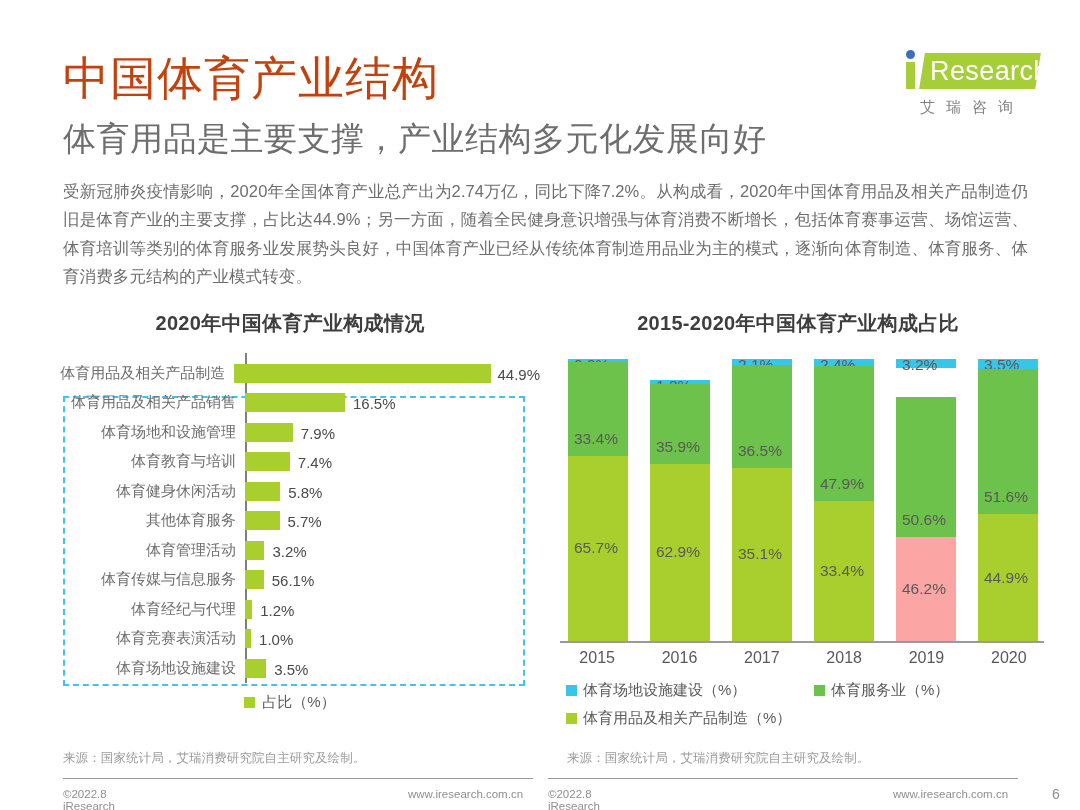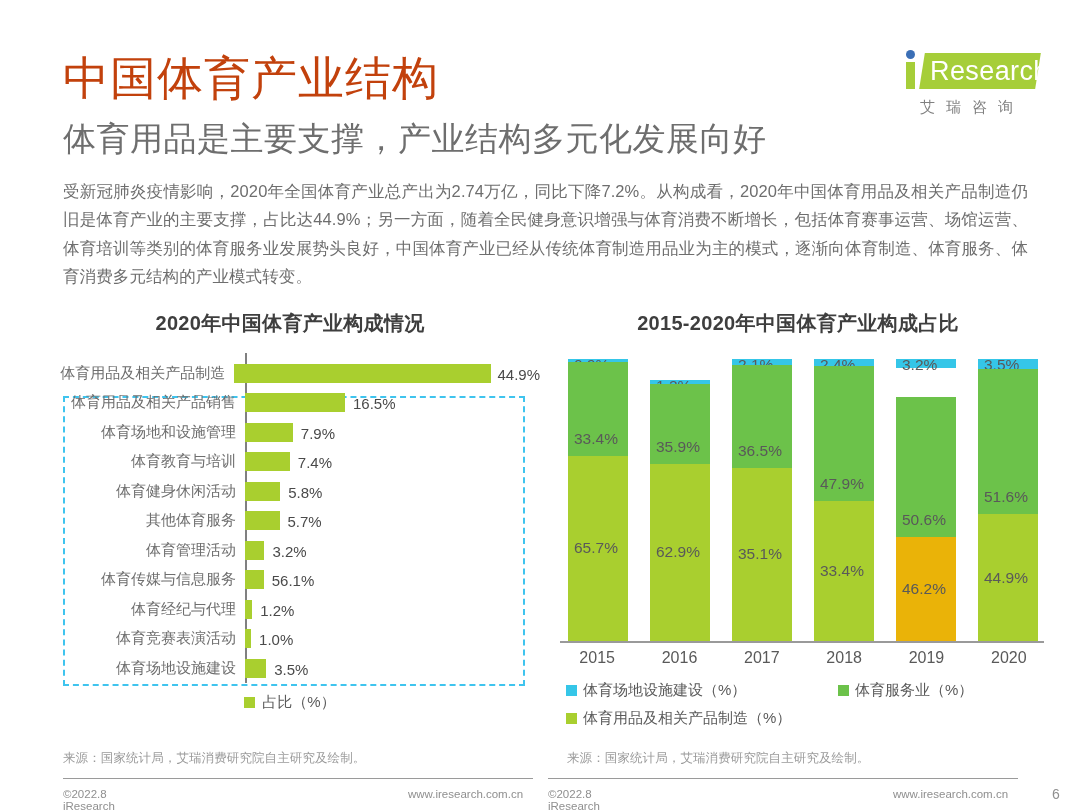--- a/index.html
+++ b/index.html
@@ -100,21 +100,21 @@
   .sbar-baseline{
     position:absolute;left:12px;right:4px;top:282px;height:2px;background:#9A9A9A;
   }
   .sbar-ticks{
     position:absolute;left:20px;right:10px;top:290px;
     display:flex;justify-content:space-between;gap:24px;
   }
   .sbar-tick{width:60px;text-align:center;font-size:16px;color:#595959;}
 
   .slegend{position:relative;margin-top:22px;font-size:15px;color:#5A5A5A;}
-  .slegend-row{display:flex;margin-bottom:9px;padding-left:18px;gap:24px;}
+  .slegend-row{display:flex;margin-bottom:9px;padding-left:18px;}
   .slegend-item{display:flex;align-items:center;white-space:nowrap;}
   .slegend-item .sw{display:inline-block;width:11px;height:11px;margin-right:6px;}
   .slegend-item.w1{width:248px;}
 
   .source{
     font-size:12.5px;color:#9A9A9A;letter-spacing:.1px;
   }
   .source-left{position:absolute;left:63px;top:750px;}
   .source-right{position:absolute;left:567px;top:750px;}
 
@@ -264,21 +264,21 @@
               <span class="seg-lbl">33.4%</span>
             </div>
           </div>
           <div class="sbar-col">
             <div class="seg seg-top" style="height: 9.024px; background: rgb(53, 198, 232);">
               <span class="seg-lbl">3.2%</span>
             </div>
             <div class="seg seg-mid" style="height: 142.692px; background: rgb(108, 194, 74); margin-top: 29px;">
               <span class="seg-lbl">50.6%</span>
             </div>
-            <div class="seg seg-bot" style="height: 106px; background: #eab308;">
+            <div class="seg seg-bot" style="height: 106px; background: #fca5a5;">
               <span class="seg-lbl">46.2%</span>
             </div>
           </div>
           <div class="sbar-col">
             <div class="seg seg-top" style="height: 9.87px; background: rgb(53, 198, 232);">
               <span class="seg-lbl">3.5%</span>
             </div>
             <div class="seg seg-mid" style="height: 145.512px; background: rgb(108, 194, 74);">
               <span class="seg-lbl">51.6%</span>
             </div>

